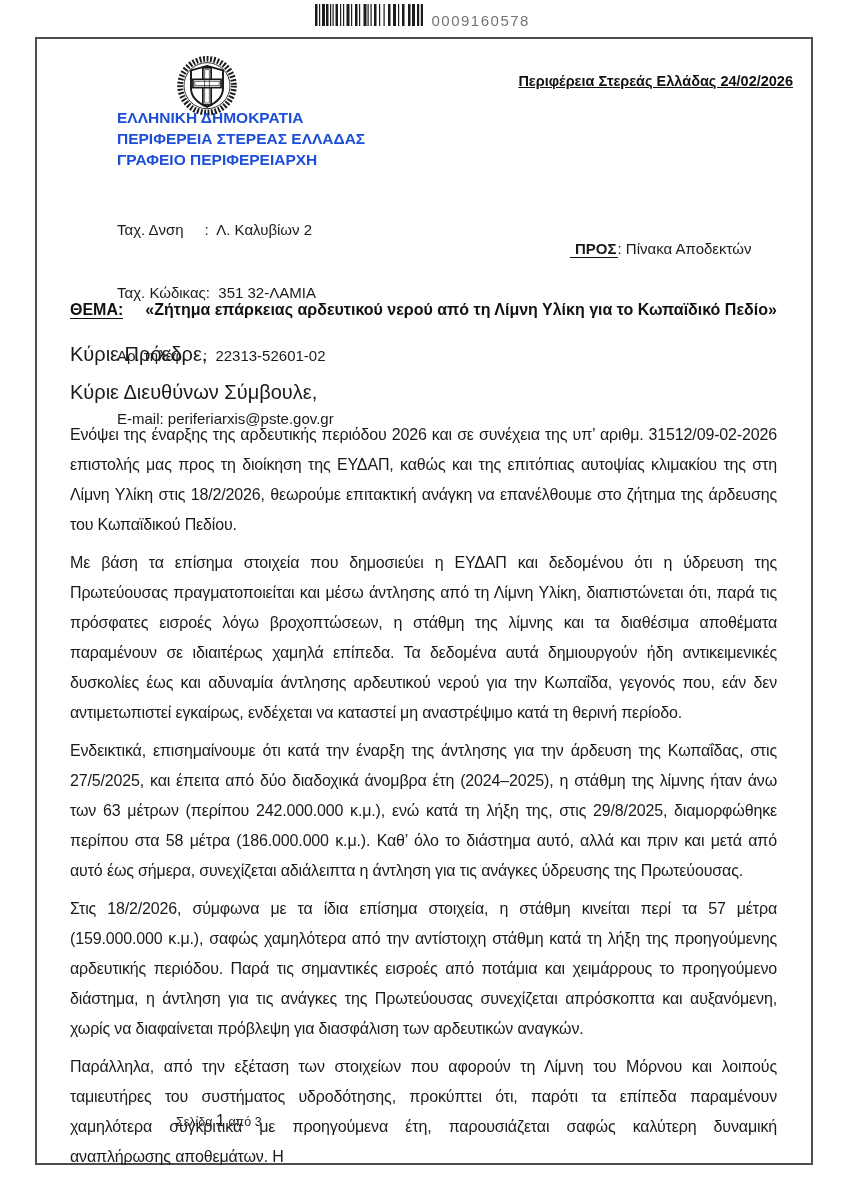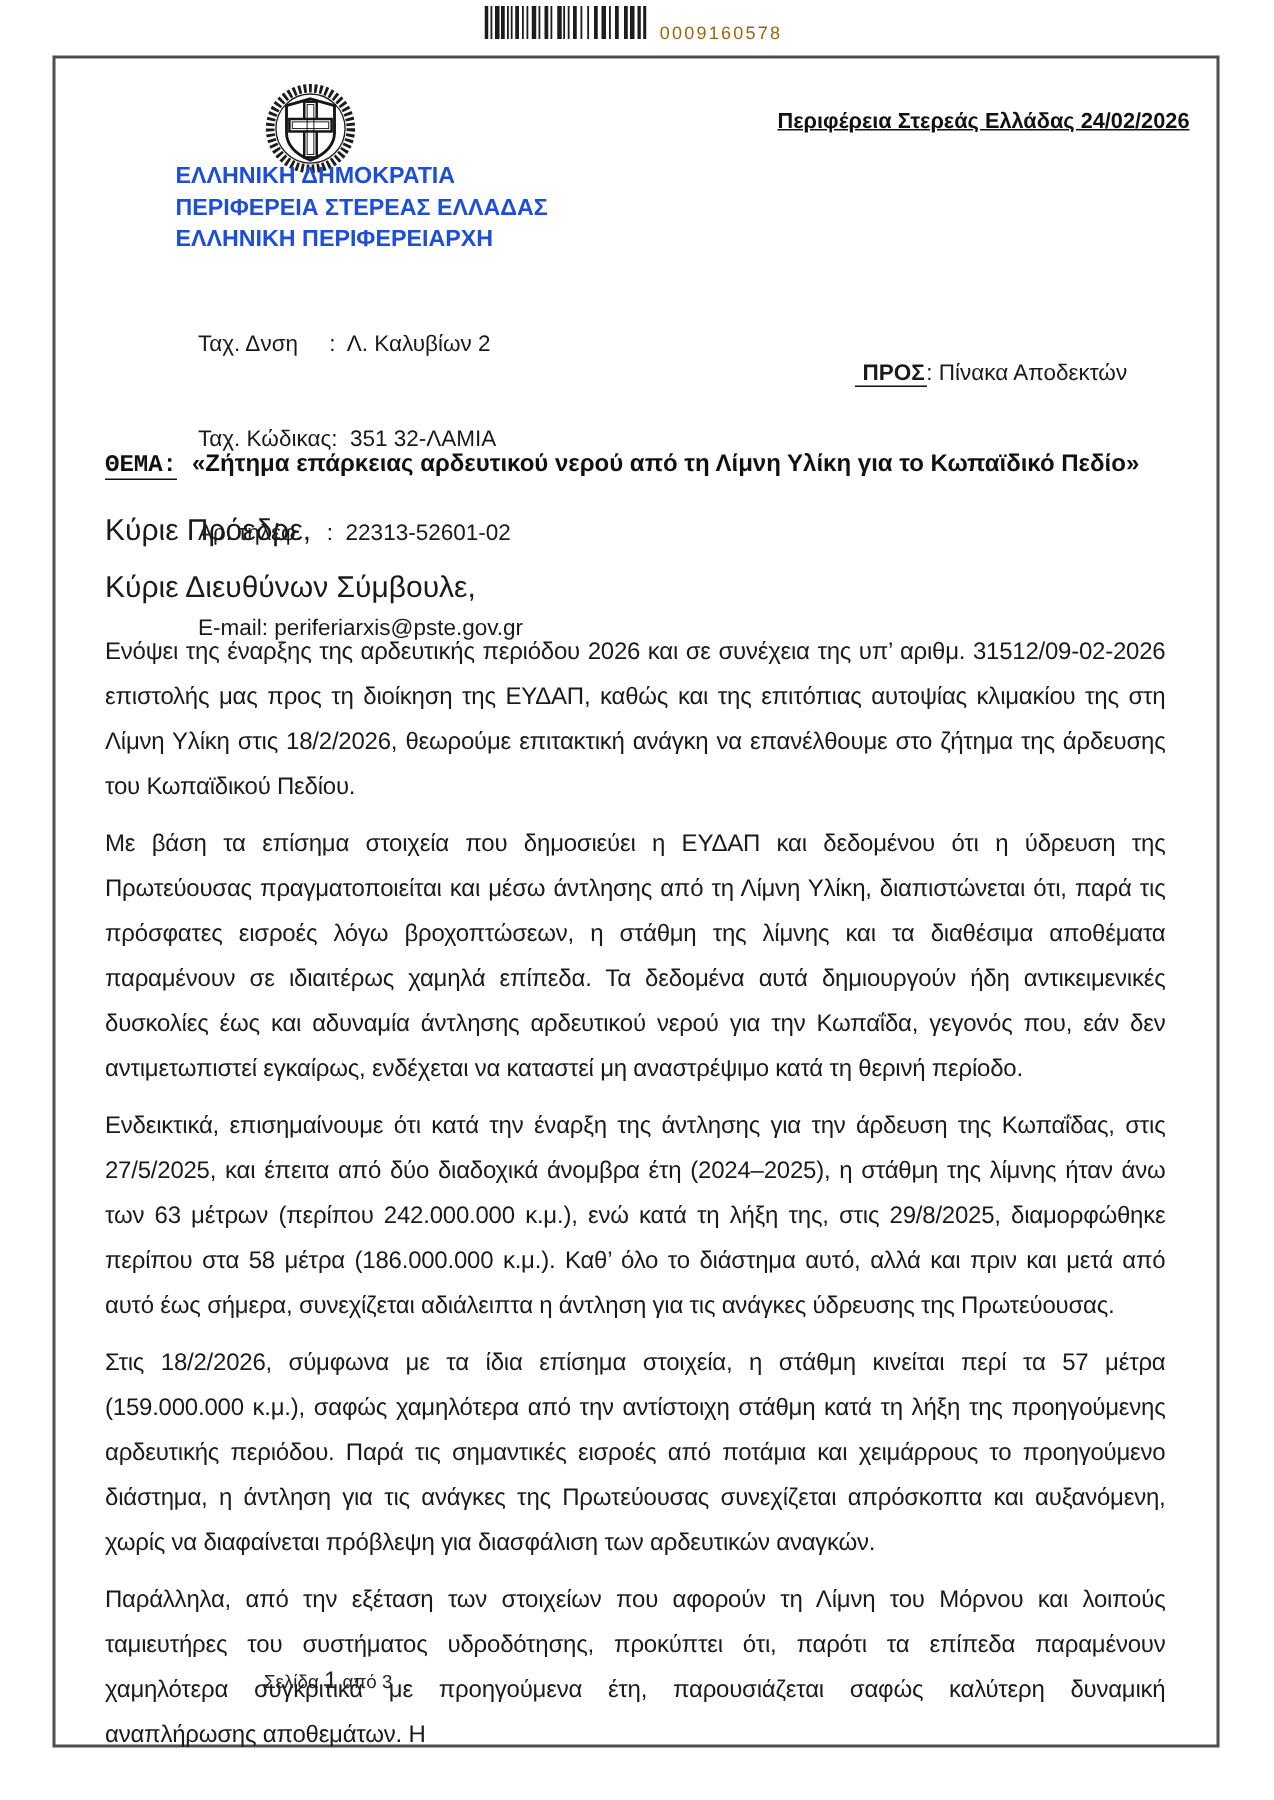--- a/index.html
+++ b/index.html
@@ -6,31 +6,31 @@
   .canvas{
     position:relative;width:849px;height:1200px;background:#fff;overflow:hidden;
     font-family:"Liberation Sans","DejaVu Sans",sans-serif;color:#1a1a1a;
   }
   .page-border{
     position:absolute;left:35px;top:37px;width:778px;height:1128px;
     box-sizing:border-box;border:2px solid #4e4e4e;background:transparent;
   }
   .barcode-wrap{position:absolute;left:0;right:0;top:4px;text-align:center;z-index:2;}
   .barcode-svg{display:inline-block;background:#fff;}
-  .barcode-number{font-size:12px;line-height:12px;margin-top:1px;color:#a16207;
+  .barcode-number{font-size:15px;line-height:12px;margin-top:1px;color:#737373;
     letter-spacing:1.5px;background:#fff;display:inline-block;padding:0 4px;}
   .emblem{position:absolute;left:175px;top:55px;width:64px;height:64px;}
   .org-block{position:absolute;left:117px;top:107px;font-weight:bold;font-size:15.5px;line-height:21px;color:#1d4ed8;}
-  .contact-block{position:absolute;left:132px;top:177px;font-size:15px;line-height:21px;white-space:pre;}
+  .contact-block{position:absolute;left:117px;top:177px;font-size:15px;line-height:21px;white-space:pre;}
   .ref-block{position:absolute;right:56px;top:70px;text-align:right;font-weight:bold;font-size:14.5px;line-height:22px;color:#111;text-decoration:underline;}
   .to-line{position:absolute;left:570px;top:240px;font-size:15px;}
   .to-label{font-weight:bold;border-bottom:1.5px solid #111;padding:0 1px 0 5px;}
   .content{position:absolute;left:70px;top:299px;width:707px;}
   .subject{font-weight:bold;font-size:16px;line-height:22px;margin-bottom:23px;color:#111;}
-  .subject-label{border-bottom:1.7px solid #111;margin-right:10px;font-family:Liberation Mono, monospace;}
+  .subject-label{border-bottom:1.7px solid #111;margin-right:22px;}
   .salutation{font-size:20px;line-height:21px;margin-bottom:17px;}
   .para{font-size:16px;line-height:30px;letter-spacing:-0.15px;text-align:justify;margin:0 0 8px 0;}
   .footer{position:absolute;left:176px;top:1112px;font-size:12.5px;color:#222;}
   .footer .pagenum{font-size:16px;}
 </style>
 </head>
 <body>
 
 <div class="canvas">
 
@@ -79,21 +79,21 @@
       <rect x="43.5" y="20" width="13" height="58" fill="#ffffff" stroke="#161616" stroke-width="2.6"></rect>
       <rect x="28" y="38" width="44" height="13" fill="#ffffff" stroke="#161616" stroke-width="2.6"></rect>
       <rect x="46.5" y="23" width="7" height="52" fill="none" stroke="#161616" stroke-width="1"></rect>
       <rect x="31" y="41" width="38" height="7" fill="none" stroke="#161616" stroke-width="1"></rect>
     </svg>
   </div>
 
   <div class="org-block">
     <div>ΕΛΛΗΝΙΚΗ ΔΗΜΟΚΡΑΤΙΑ</div>
     <div>ΠΕΡΙΦΕΡΕΙΑ ΣΤΕΡΕΑΣ ΕΛΛΑΔΑΣ</div>
-    <div>ΕΛΛΗΝΙΚΗ ΠΕΡΙΦΕΡΕΙΑΡΧΗ</div>
+    <div>ΓΡΑΦΕΙΟ ΠΕΡΙΦΕΡΕΙΑΡΧΗ</div>
   </div>
 
   <div class="contact-block">
     <div>Ταχ. Δνση     :  Λ. Καλυβίων 2</div>
     <div>Ταχ. Κώδικας:  351 32-ΛΑΜΙΑ</div>
     <div>Αρ. τηλέφ.    :  22313-52601-02</div>
     <div>E-mail: periferiarxis@pste.gov.gr</div>
   </div>
 
   <div class="ref-block">

